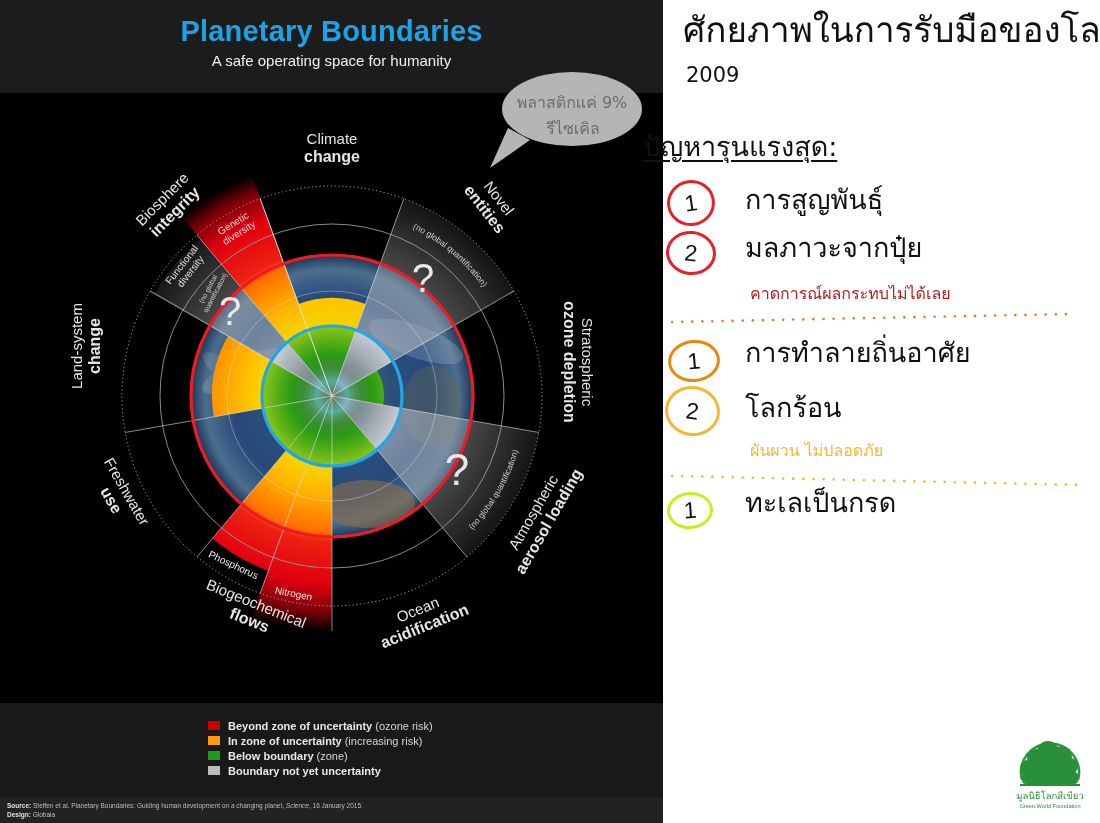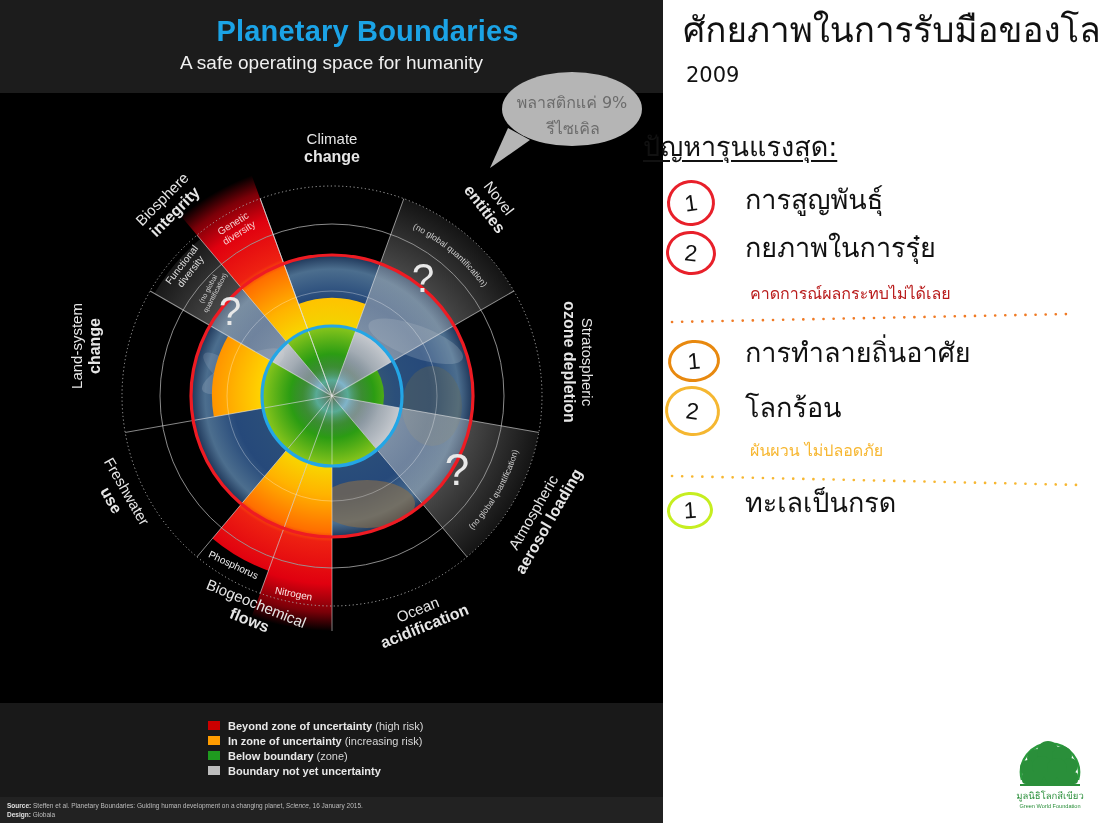--- a/index.html
+++ b/index.html
@@ -1,20 +1,20 @@
 <!DOCTYPE html>
 <html><head>
 <meta charset="utf-8">
 <style>
   html, body { margin:0; padding:0; }
   body { width:1100px; height:823px; position:relative; overflow:hidden; background:#ffffff; font-family:"Liberation Sans", sans-serif; }
   .left-panel { position:absolute; left:0; top:0; width:663px; height:823px; background:#000; overflow:hidden; }
   .header { position:absolute; left:0; top:0; width:663px; height:93px; background:#1c1c1c; }
-  .header-title { position:absolute; left:0; width:663px; top:15px; text-align:center; color:#1ba3e6; font-weight:bold; font-size:29px; font-family:"Liberation Sans", sans-serif; letter-spacing:0.2px;margin-left:36px; }
-  .header-sub { position:absolute; left:0; width:663px; top:52px; text-align:center; color:#f0f0f0; font-size:19px; font-family:"Liberation Sans", sans-serif; }
+  .header-title { position:absolute; left:0; width:663px; top:15px; text-align:center; color:#1ba3e6; font-weight:bold; font-size:29px; font-family:"Liberation Sans", sans-serif; letter-spacing:0.2px; }
+  .header-sub { position:absolute; left:0; width:663px; top:52px; text-align:center; color:#f0f0f0; font-size:15px; font-family:"Liberation Sans", sans-serif; }
   .wheel { position:absolute; left:0; top:0; }
   .legend-band { position:absolute; left:0; top:703px; width:663px; height:94px; background:#191919; }
   .legend { position:absolute; left:208px; top:718px; }
   .legend-row { height:15px; display:flex; align-items:center; font-size:11px; color:#e8e8e8; white-space:nowrap; }
   .legend-swatch { width:12px; height:9px; margin-right:8px; display:inline-block; }
   .legend-bold { font-weight:bold; margin-right:3px; }
   .legend-normal { color:#d6d6d6; }
   .source-bar { position:absolute; left:0; top:797px; width:663px; height:26px; background:#222; color:#bdbdbd; font-size:6.5px; font-family:"Liberation Sans", sans-serif; }
   .source-line { position:absolute; left:7px; white-space:nowrap; }
   .source-line b { color:#e0e0e0; }
@@ -246,21 +246,21 @@
       <text x="572" y="108" text-anchor="middle" font-size="16" fill="#6c6c6c" font-family="DejaVu Sans, sans-serif">พลาสติกแค่ 9%</text>
       <text x="573" y="134" text-anchor="middle" font-size="16" fill="#6c6c6c" font-family="DejaVu Sans, sans-serif">รีไซเคิล</text>
     </g>
   </svg>
 
   <div class="legend-band"></div>
   <div class="legend">
     <div class="legend-row">
       <span class="legend-swatch" style="background:#cc0000"></span>
       <span class="legend-bold">Beyond zone of uncertainty</span>
-      <span class="legend-normal">(high risk)</span>
+      <span class="legend-normal">(ozone risk)</span>
     </div>
     <div class="legend-row">
       <span class="legend-swatch" style="background:#ff9c00"></span>
       <span class="legend-bold">In zone of uncertainty</span>
       <span class="legend-normal">(increasing risk)</span>
     </div>
     <div class="legend-row">
       <span class="legend-swatch" style="background:#1f9a1f"></span>
       <span class="legend-bold">Below boundary</span>
       <span class="legend-normal">(zone)</span>
@@ -278,21 +278,21 @@
   </div>
 </div>
 
 <div class="slide-text t-title">ศักยภาพในการรับมือของโลก</div>
 <div class="slide-text t-year">2009</div>
 <div class="slide-text t-heading">ปัญหารุนแรงสุด:</div>
 
 <div class="rank" style="left:667px; top:180px; width:48px; height:46px; border-color:#e8202a; transform:rotate(-8deg);">1</div>
 <div class="slide-text t-item" style="top:184px;">การสูญพันธุ์</div>
 <div class="rank" style="left:666px; top:231px; width:50px; height:44px; border-color:#e8202a; transform:rotate(6deg);">2</div>
-<div class="slide-text t-item" style="top:232px;">กยภาพในการรุ๋ย</div>
+<div class="slide-text t-item" style="top:232px;">มลภาวะจากปุ๋ย</div>
 <div class="slide-text t-note" style="top:284px; color:#b91c1c;">คาดการณ์ผลกระทบไม่ได้เลย</div>
 
 <div class="rank" style="left:668px; top:340px; width:52px; height:42px; border-color:#e8890f; transform:rotate(-5deg);">1</div>
 <div class="slide-text t-item" style="top:337px;">การทำลายถิ่นอาศัย</div>
 <div class="rank" style="left:665px; top:386px; width:55px; height:50px; border-color:#f5b731; transform:rotate(8deg);">2</div>
 <div class="slide-text t-item" style="top:392px;">โลกร้อน</div>
 <div class="slide-text t-note" style="top:441px; color:#f7b731;">ผันผวน ไม่ปลอดภัย</div>
 
 <div class="rank" style="left:667px; top:492px; width:46px; height:37px; border-color:#c6ee20; transform:rotate(-4deg);">1</div>
 <div class="slide-text t-item" style="top:487px;">ทะเลเป็นกรด</div>

